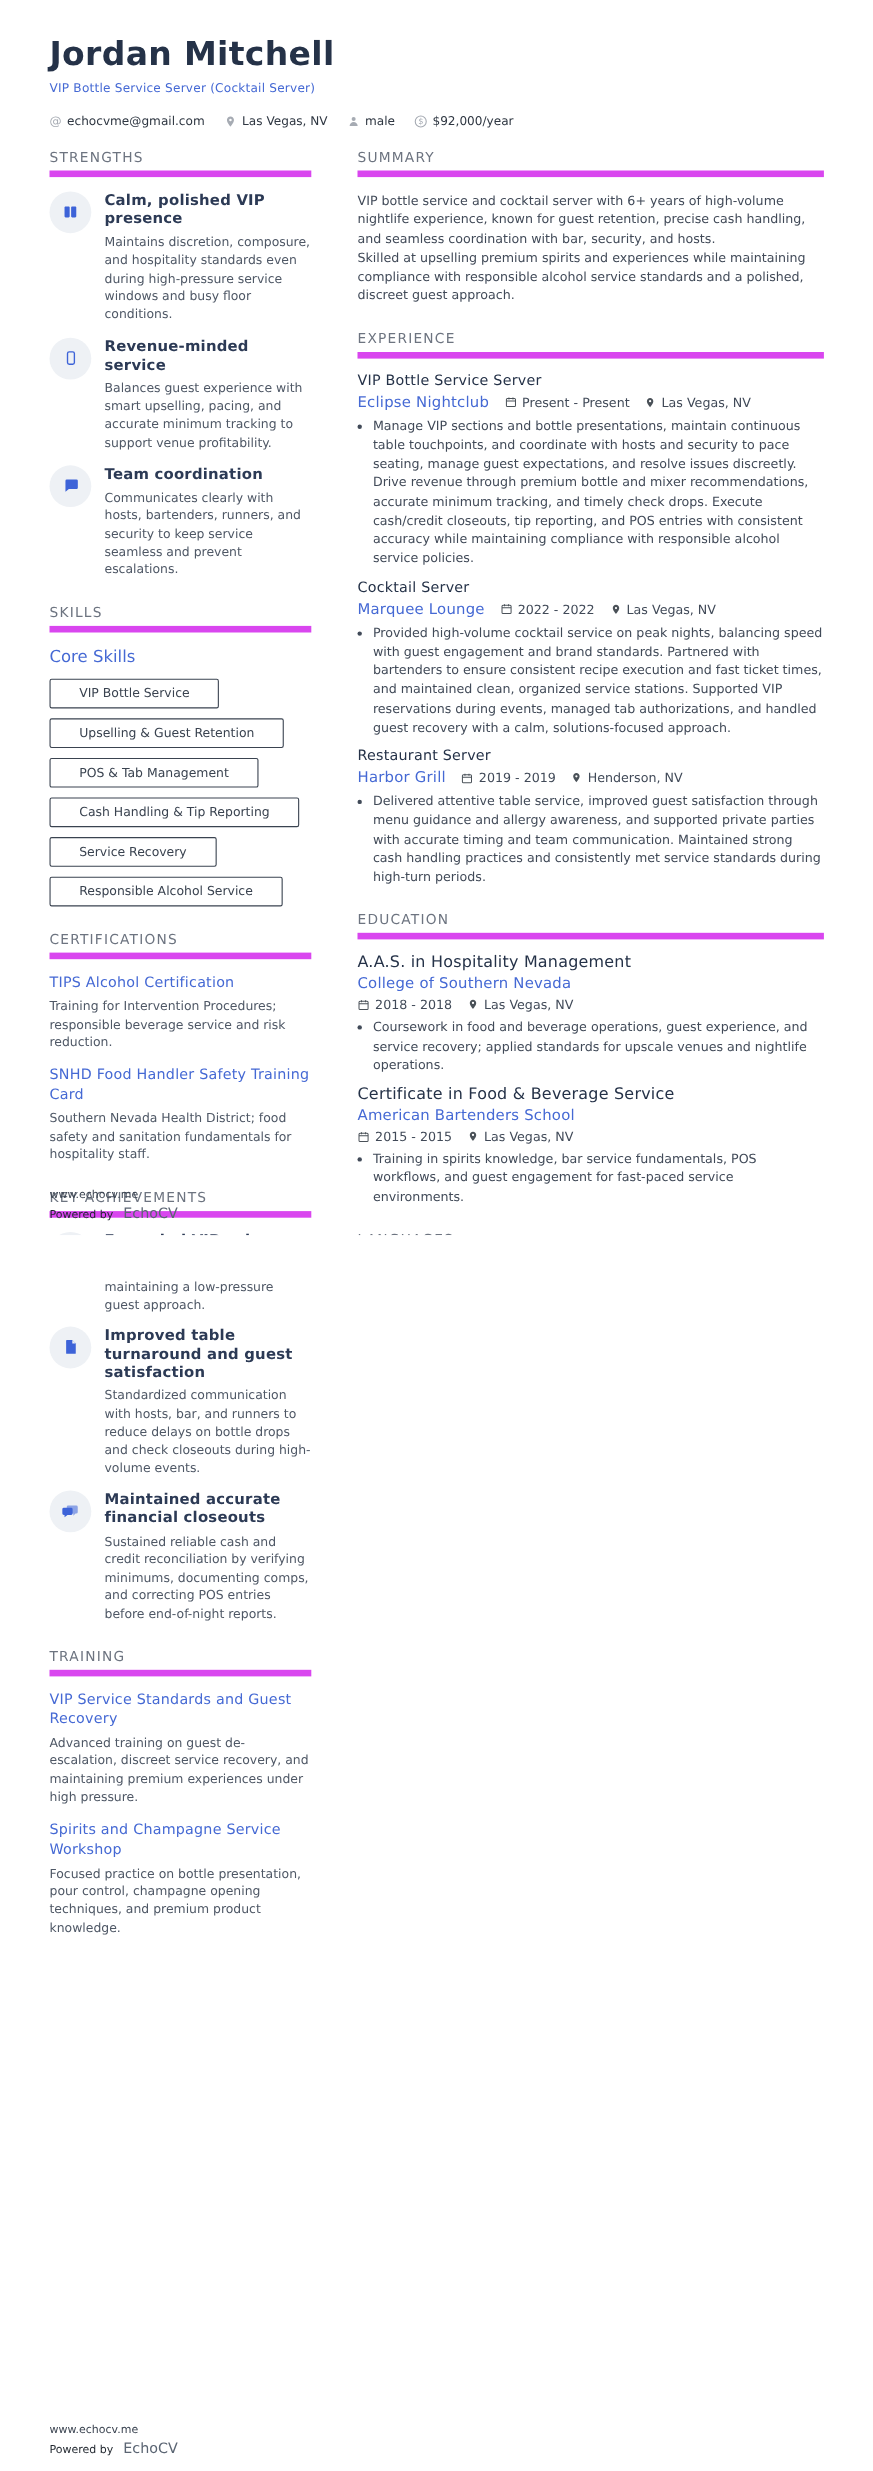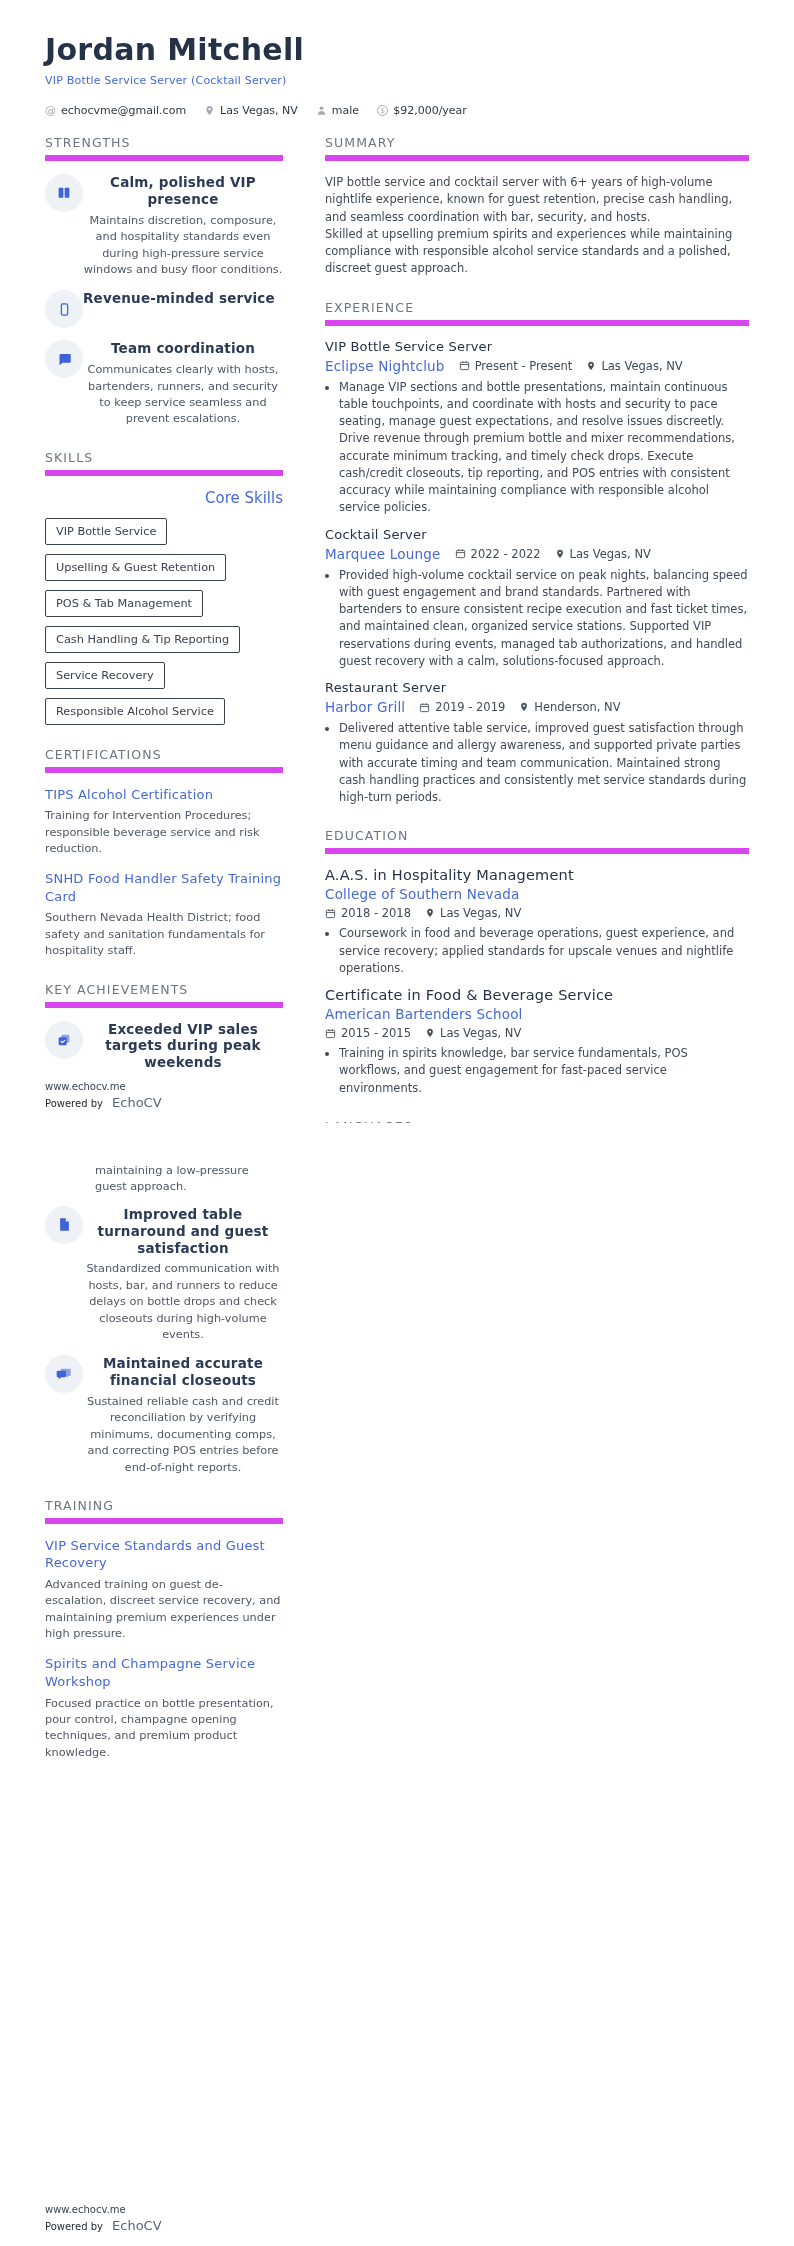--- a/index.html
+++ b/index.html
@@ -26,35 +26,35 @@
   .col-l { width:238px; flex:0 0 238px; }
   .col-r { flex:1; min-width:0; }
 
   .sec-h {
     font-size:12.5px; color:#6d7480; letter-spacing:1.1px;
     border-bottom:6px solid #d946ef; padding-bottom:5px; margin-bottom:13px;
   }
   .sec { margin-bottom:22px; }
 
   
-  .itm { display:flex; margin-bottom:12px;text-align:center; }
+  .itm { display:flex; gap:12px; margin-bottom:12px; }
   .itm .ic {
     flex:0 0 38px; width:38px; height:38px; border-radius:50%;
     background:#eef1f5; color:#3d63d8;
     display:flex; align-items:center; justify-content:center;
   }
   .itm-title { font-size:13.5px; font-weight:bold; color:#2c3a55; letter-spacing:.2px; line-height:1.25; margin-bottom:5px; }
   .itm-desc { font-size:11.3px; color:#4f5866; line-height:1.45; }
   .cont-desc { font-size:11.3px; color:#4f5866; line-height:1.45; margin-left:50px; margin-bottom:10px; }
 
   
-  .skill-group { font-size:15px; color:#4569d4; margin-bottom:11px;text-align:right; }
+  .skill-group { font-size:15px; color:#4569d4; margin-bottom:11px; }
   .tag {
     display:table; border:1px solid #3a4350; color:#3a4350;
-    font-size:11.3px; padding:6px 10px; margin-bottom:9px; border-radius:2px;
+    font-size:11.3px; padding:6px 26px; margin-bottom:9px; border-radius:2px;
     background:#fff;
   }
 
   
   .blue-title { font-size:13px; color:#4569d4; line-height:1.35; margin-bottom:5px; letter-spacing:.2px; }
   .plain-desc { font-size:11.3px; color:#4f5866; line-height:1.45; margin-bottom:13px; }
 
   
   .para { font-size:11.5px; line-height:1.5; color:#414a58; }
   .role { font-size:13px; color:#253248; letter-spacing:.2px; margin-bottom:4px; }
@@ -138,20 +138,21 @@
         </div>
 
         <div class="itm">
           <span class="ic">
             <svg width="15" height="15" viewBox="0 0 24 24" fill="none" stroke="currentColor" stroke-width="2">
                 <rect x="7" y="3" width="10" height="18" rx="2.5"></rect>
               </svg>
           </span>
           <div>
             <div class="itm-title">Revenue-minded service</div>
+            <div class="itm-desc">Balances guest experience with smart upselling, pacing, and accurate minimum tracking to support venue profitability.</div>
           </div>
         </div>
 
         <div class="itm">
           <span class="ic">
             <svg width="15" height="15" viewBox="0 0 24 24" fill="currentColor">
                 <path d="M4 3h16a2 2 0 0 1 2 2v10a2 2 0 0 1-2 2H9l-5 4V5a2 2 0 0 1 2-2z"></path>
               </svg>
           </span>
           <div>

